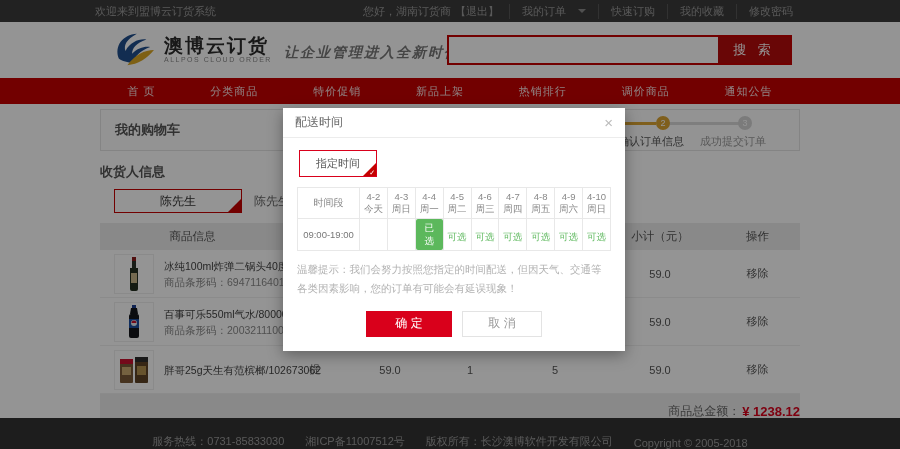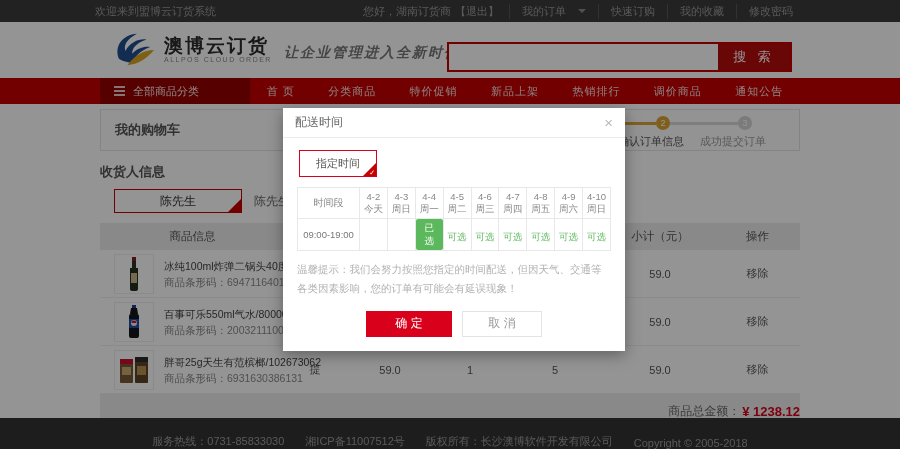--- a/index.html
+++ b/index.html
@@ -16,21 +16,21 @@
   .tb-link { padding:0 12px; border-left:1px solid #565656; cursor:pointer; display:flex; align-items:center; gap:12px; }
   .caret { width:0; height:0; border-left:4px solid transparent; border-right:4px solid transparent; border-top:4px solid #8a8a8a; display:inline-block; }
 
   
   .header { height:56px; background:#fff; position:relative; }
   .logo-group { position:absolute; left:112px; top:8px; display:flex; align-items:center; }
   .logo-text { margin-left:8px; }
   .logo-title { font-size:19px; font-weight:bold; color:#2b2b2b; letter-spacing:2px; line-height:21px; }
   .logo-sub { font-size:7px; color:#8a8a8a; letter-spacing:1.5px; }
   .slogan { margin-left:16px; font-family:"DejaVu Serif","Liberation Serif",serif; font-style:italic; font-weight:bold; font-size:14px; color:#777; letter-spacing:2px; }
-  .searchbox { position:absolute; left:447px; top:20px; width:345px; height:30px; border:2px solid #c40000; display:flex; background:#fff; }
+  .searchbox { position:absolute; left:447px; top:13px; width:345px; height:30px; border:2px solid #c40000; display:flex; background:#fff; }
   .search-input { flex:1; border:none; outline:none; height:100%; padding:0 8px; font-size:12px; }
   .search-btn { width:72px; height:100%; background:#b50b0b; color:#fff; border:none; font-size:13px; letter-spacing:4px; cursor:pointer; }
 
   
   .nav { height:26px; background:#c40000; display:flex; padding:0 100px; }
   .nav-all { width:150px; background:#970000; color:#f7e3e3; font-size:11px; display:flex; align-items:center; gap:8px; padding-left:14px; cursor:pointer; }
   .burger { display:inline-flex; flex-direction:column; gap:2px; }
   .burger i { width:11px; height:2px; background:#e9c9c9; }
   .nav-items { flex:1; display:flex; align-items:center; justify-content:space-around; }
   .nav-item { color:#f6dcdc; font-size:11px; cursor:pointer; letter-spacing:1px; }
@@ -145,28 +145,20 @@
     <div class="logo-group" style="left:268px; top:22px;">
       <span class="slogan">让企业管理进入全新时代！</span>
     </div>
     <div class="searchbox">
       <input class="search-input" placeholder="" style="">
       <button class="search-btn">搜 索</button>
     </div>
   </div>
 
   <div class="nav">
-    <div class="nav-all">
-      <span class="burger">
-          <i></i>
-          <i></i>
-          <i></i>
-        </span>
-      <span>全部商品分类</span>
-    </div>
     <div class="nav-items">
       <span class="nav-item">首 页</span>
       <span class="nav-item">分类商品</span>
       <span class="nav-item">特价促销</span>
       <span class="nav-item">新品上架</span>
       <span class="nav-item">热销排行</span>
       <span class="nav-item">调价商品</span>
       <span class="nav-item">通知公告</span>
     </div>
   </div>
@@ -262,21 +254,20 @@
               <rect x="2" y="4" width="13" height="24" rx="1" fill="#7a5a38"></rect>
               <rect x="2" y="4" width="13" height="5" fill="#c8102e"></rect>
               <rect x="4" y="12" width="9" height="8" fill="#caa96f"></rect>
               <rect x="17" y="2" width="13" height="26" rx="1" fill="#5d4225"></rect>
               <rect x="17" y="2" width="13" height="5" fill="#2b2b2b"></rect>
               <rect x="19" y="11" width="9" height="9" fill="#b2904f"></rect>
             </svg>
           </span>
           <div class="pinfo">
             <div class="pname">胖哥25g天生有范槟榔/102673062</div>
-            <div class="pbarcode">商品条形码：6931630386131</div>
           </div>
         </div>
         <span class="col-unit">提</span>
         <span class="col-price">59.0</span>
         <span class="col-q1">1</span>
         <span class="col-q2">5</span>
         <span class="col-sub">59.0</span>
         <span class="col-act"><span class="remove-link">移除</span></span>
       </div>
 

